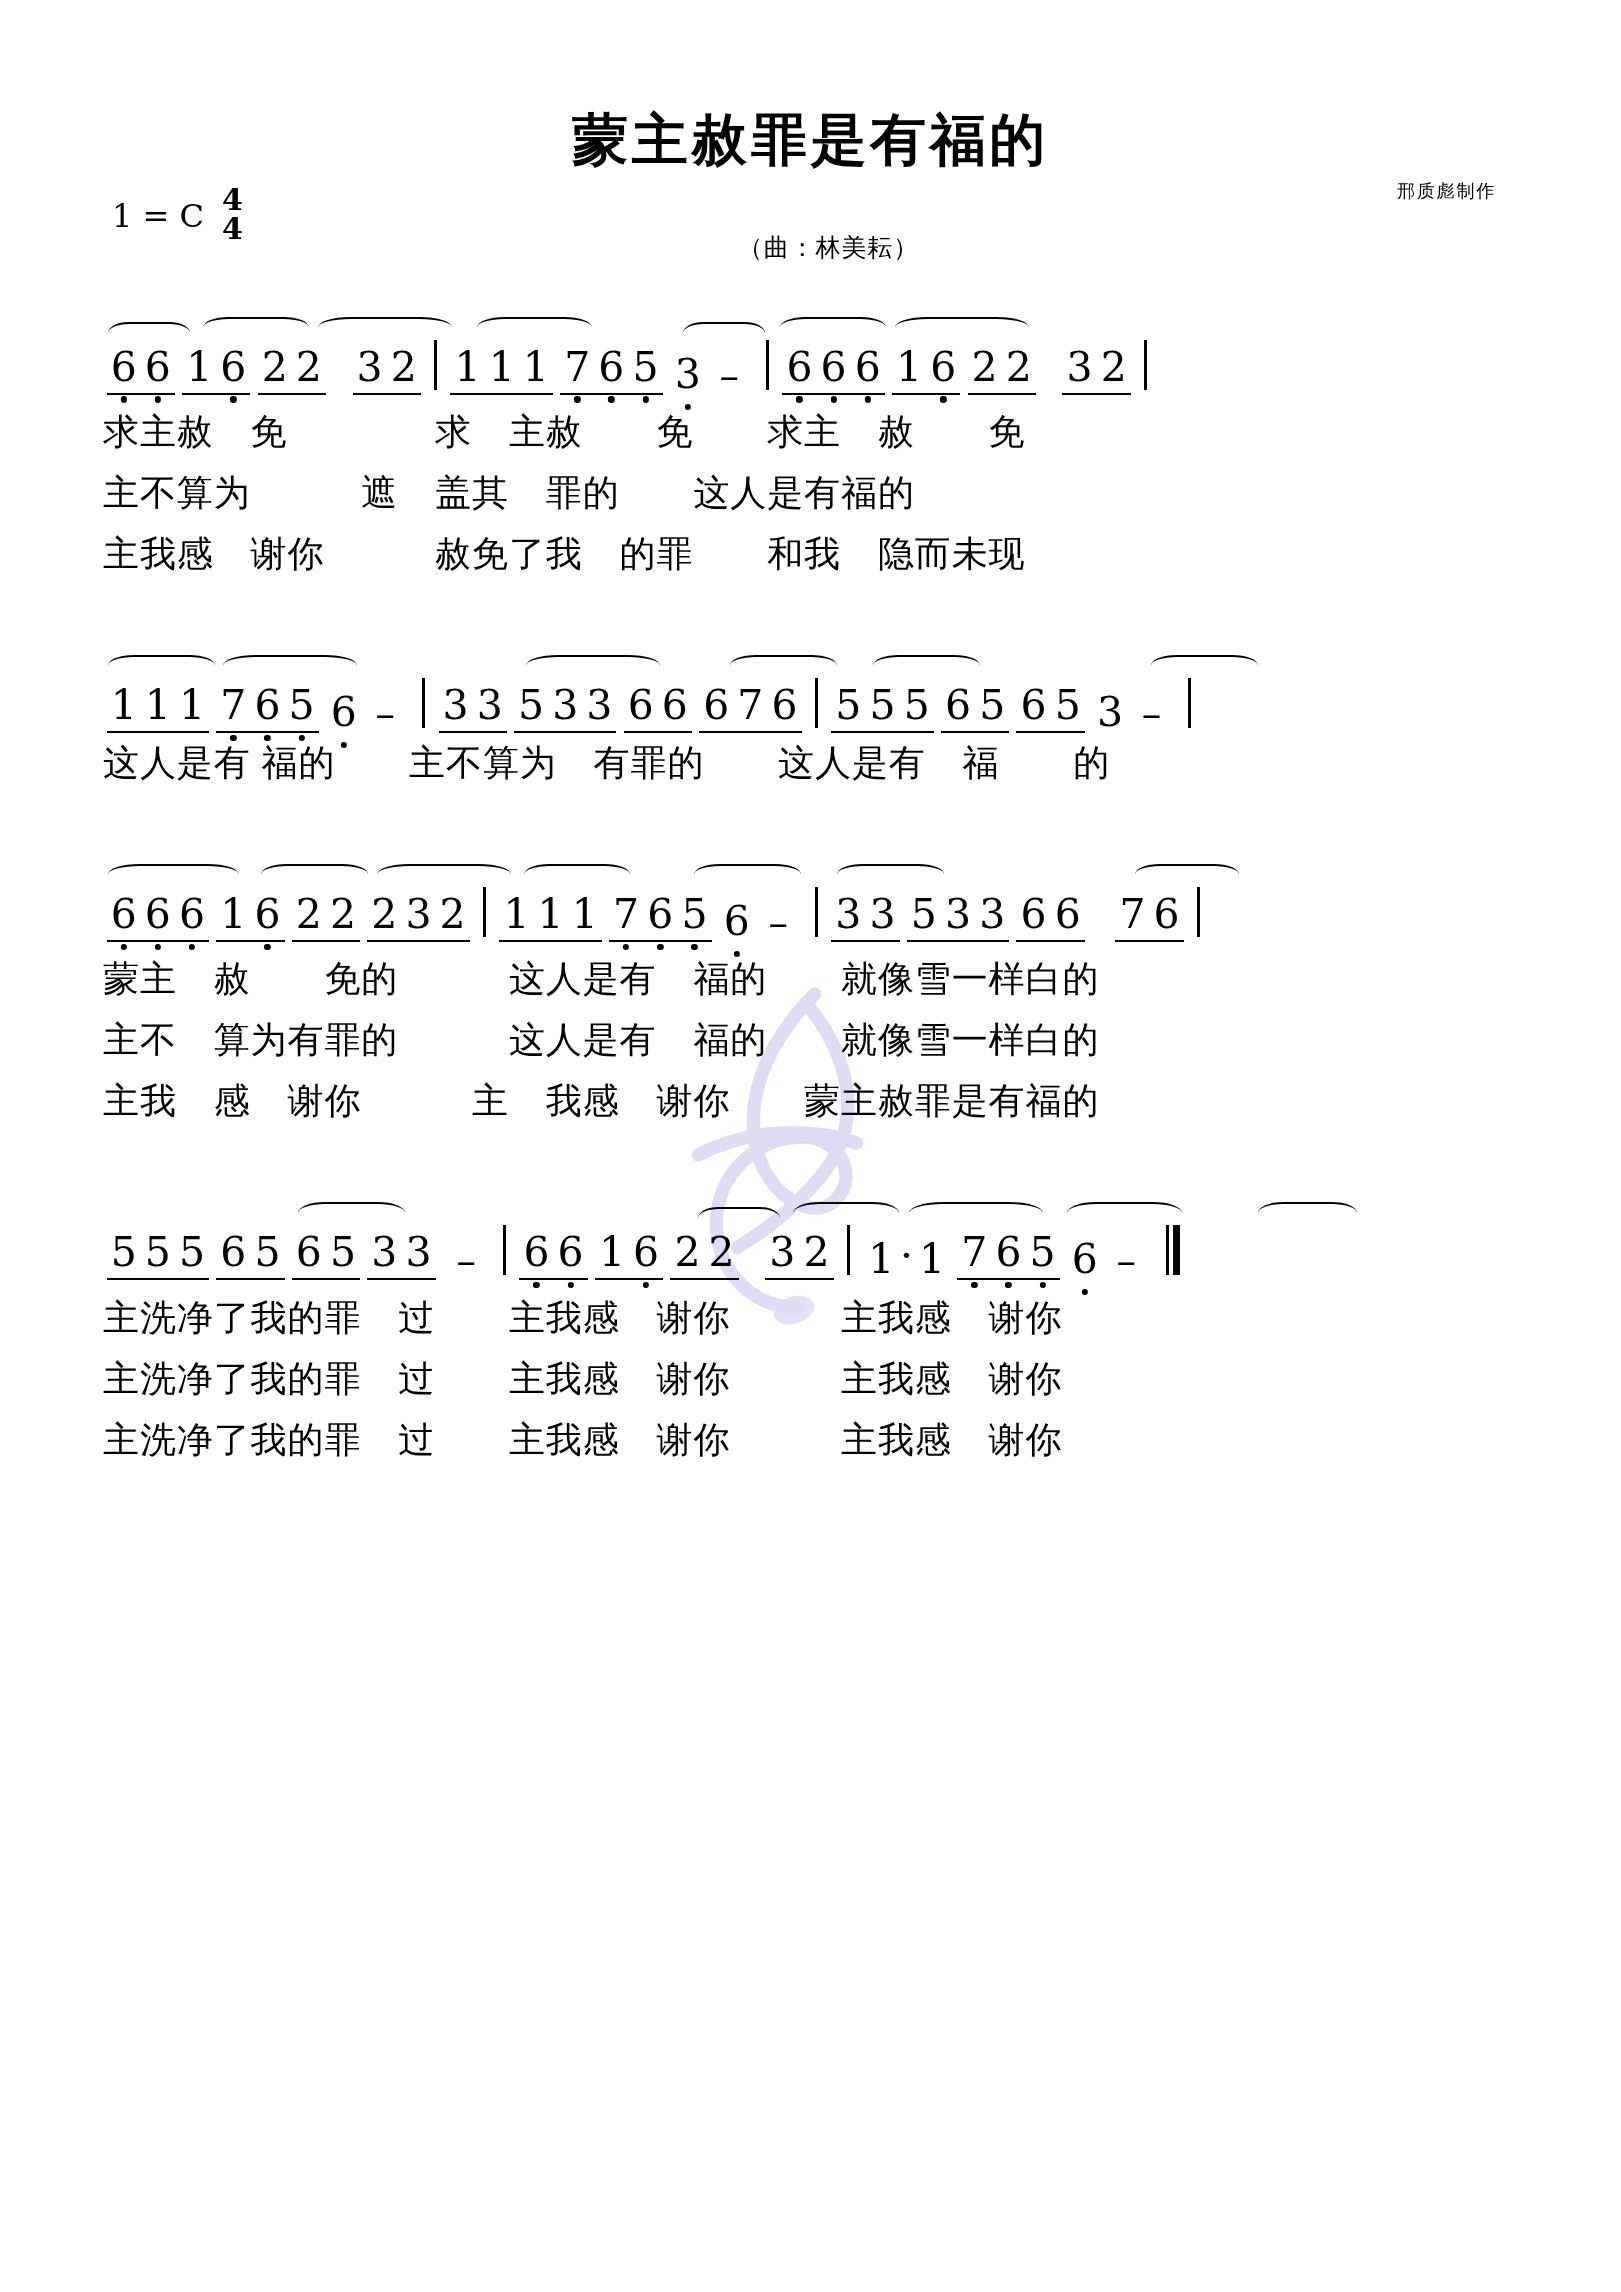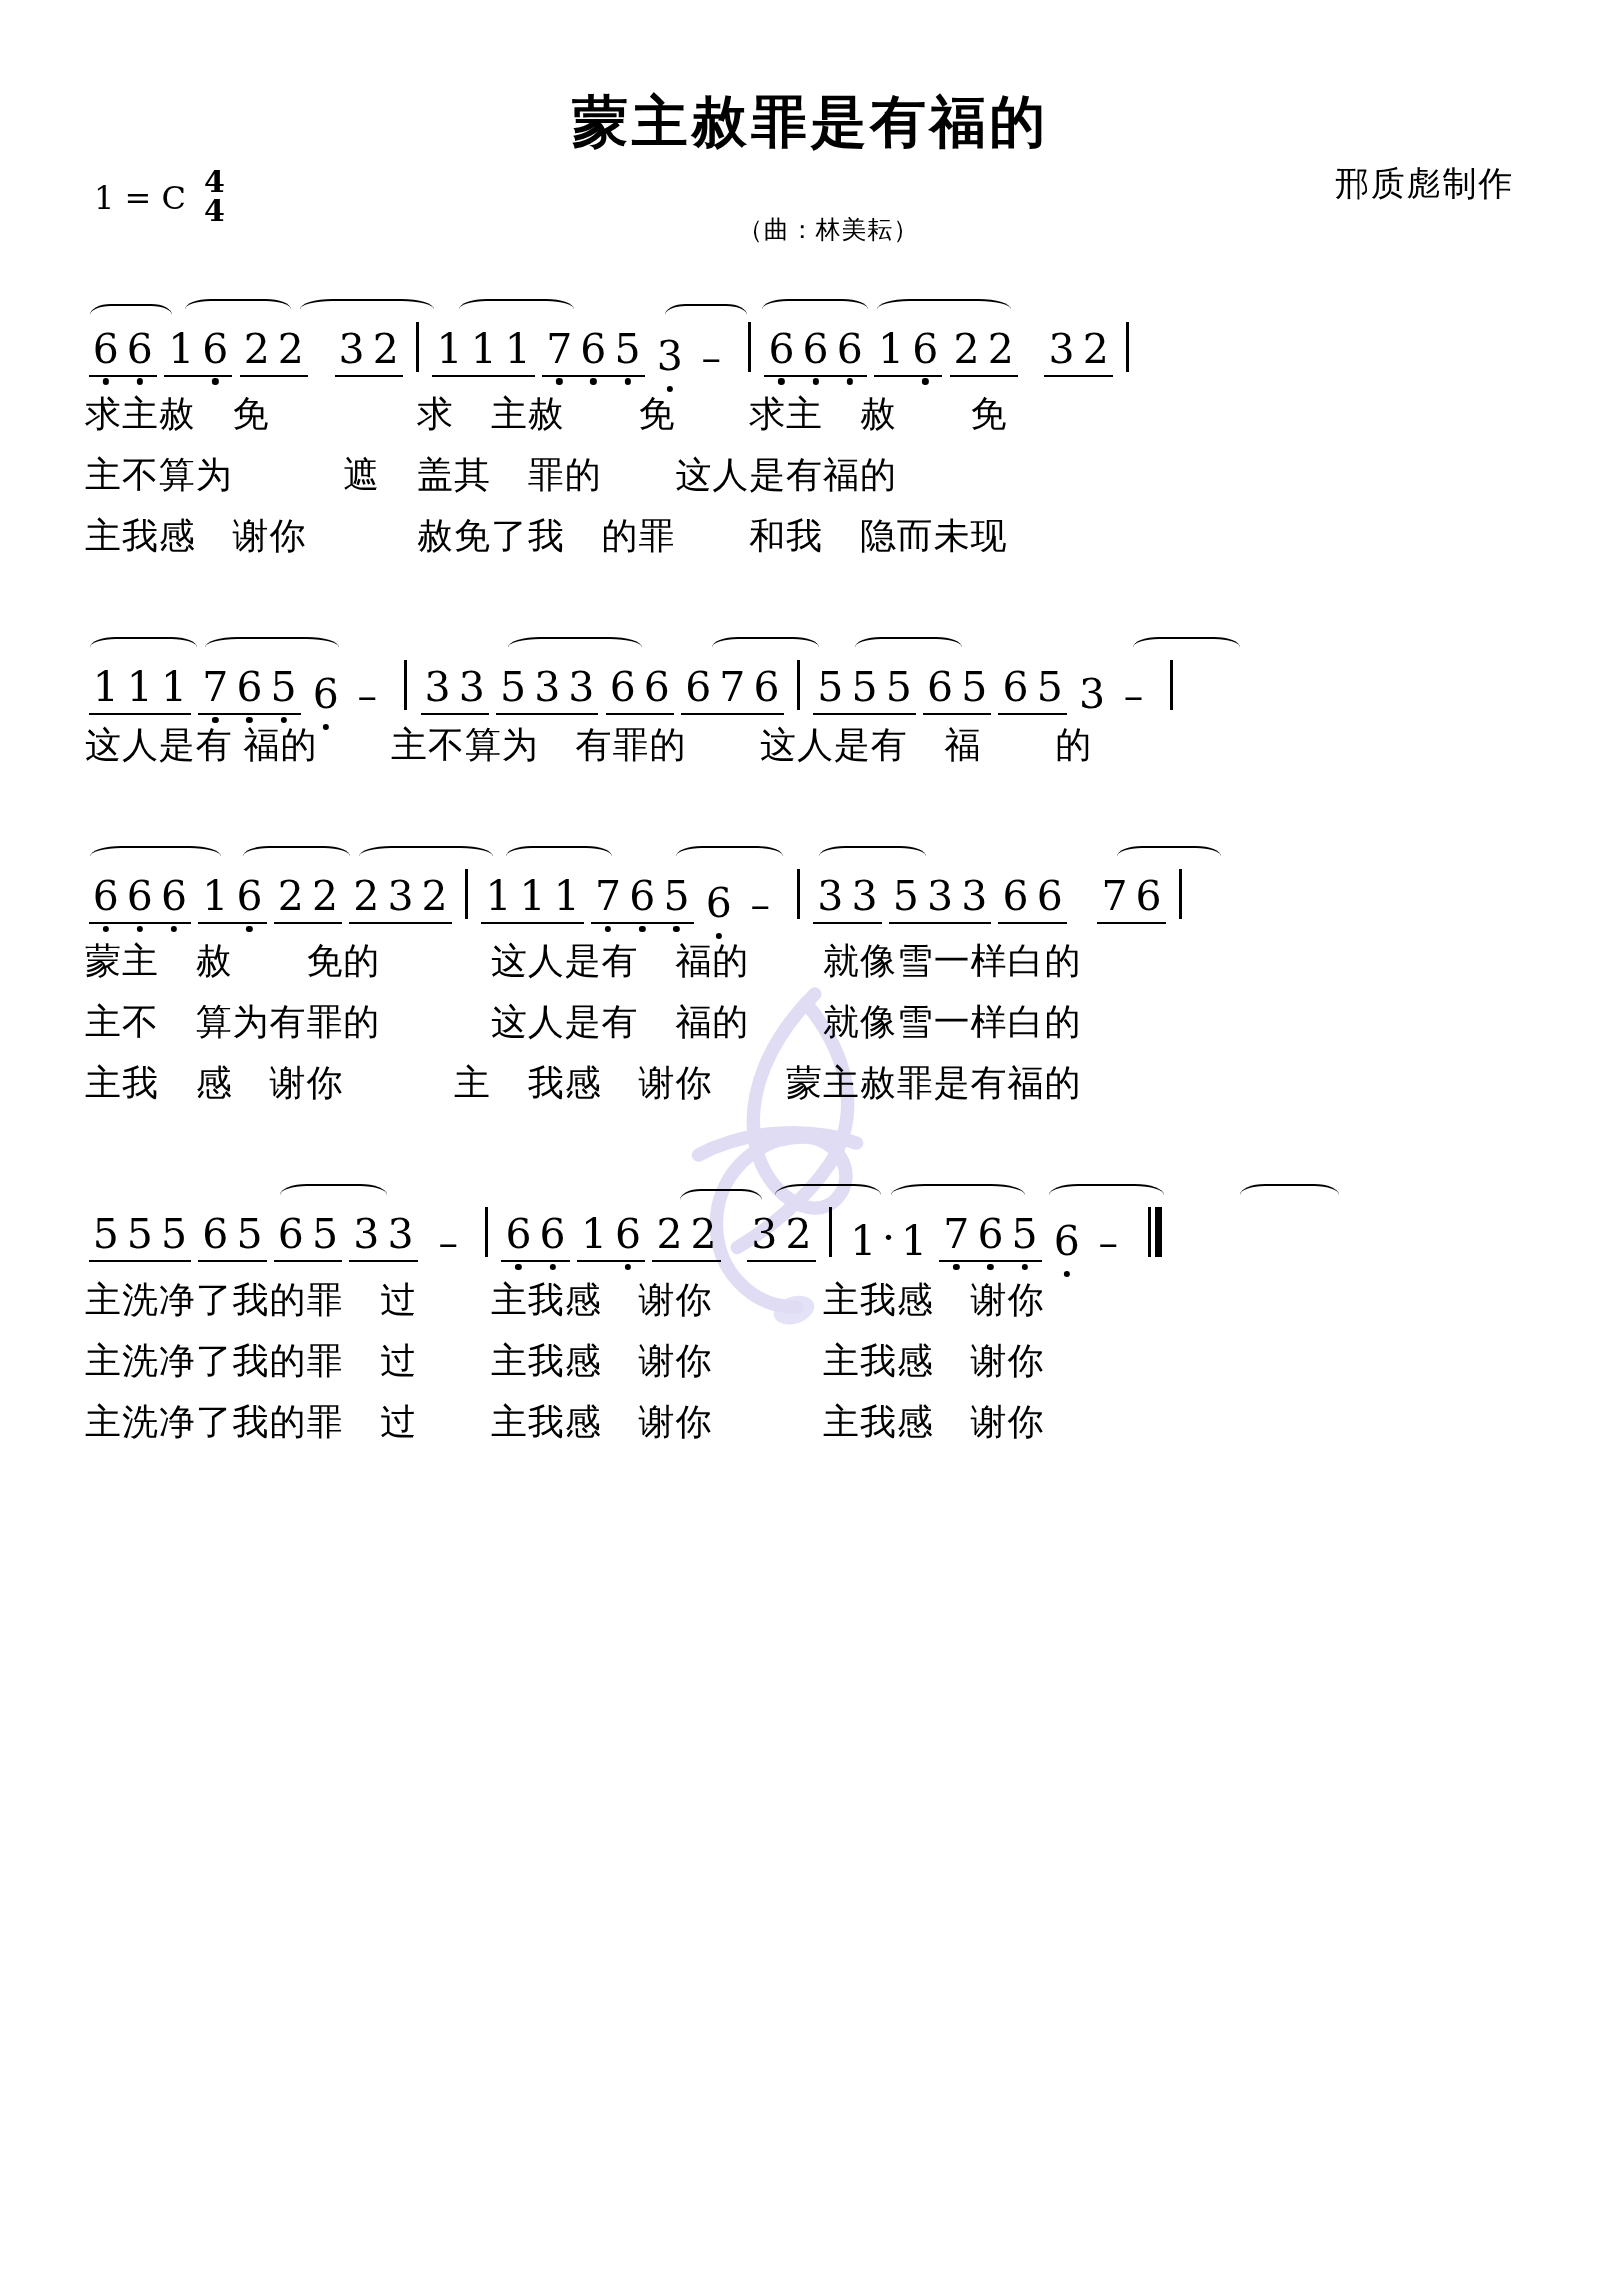--- a/index.html
+++ b/index.html
@@ -12,21 +12,21 @@
     height: 2293px;
     font-family: "DejaVu Sans", sans-serif;
     position: relative;
     overflow: hidden;
   }
   .sheet {
     position: relative;
     width: 1621px;
     height: 2293px;
     box-sizing: border-box;
-    padding: 0;
+    padding: 18px;
   }
 
   
   .title {
     text-align: center;
     font-family: "DejaVu Serif", serif;
     font-weight: bold;
     font-size: 56px;
     letter-spacing: 3.6px;
     margin: 0;
@@ -56,21 +56,21 @@
     font-size: 30px;
     line-height: 0.95;
     margin-left: 9px;
     margin-top: -1.8px;
   }
   .arranger {
     position: absolute;
     right: 107px;
     top: 0px;
     font-family: Liberation Mono, monospace;
-    font-size: 34px;
+    font-size: 18px;
     letter-spacing: 1.8px;
     color: #000;
   }
   .composer {
     position: absolute;
     left: 0; right: 0;
     top: 52px;
     text-align: center;
     font-family: "DejaVu Serif", serif;
     font-size: 25px;

